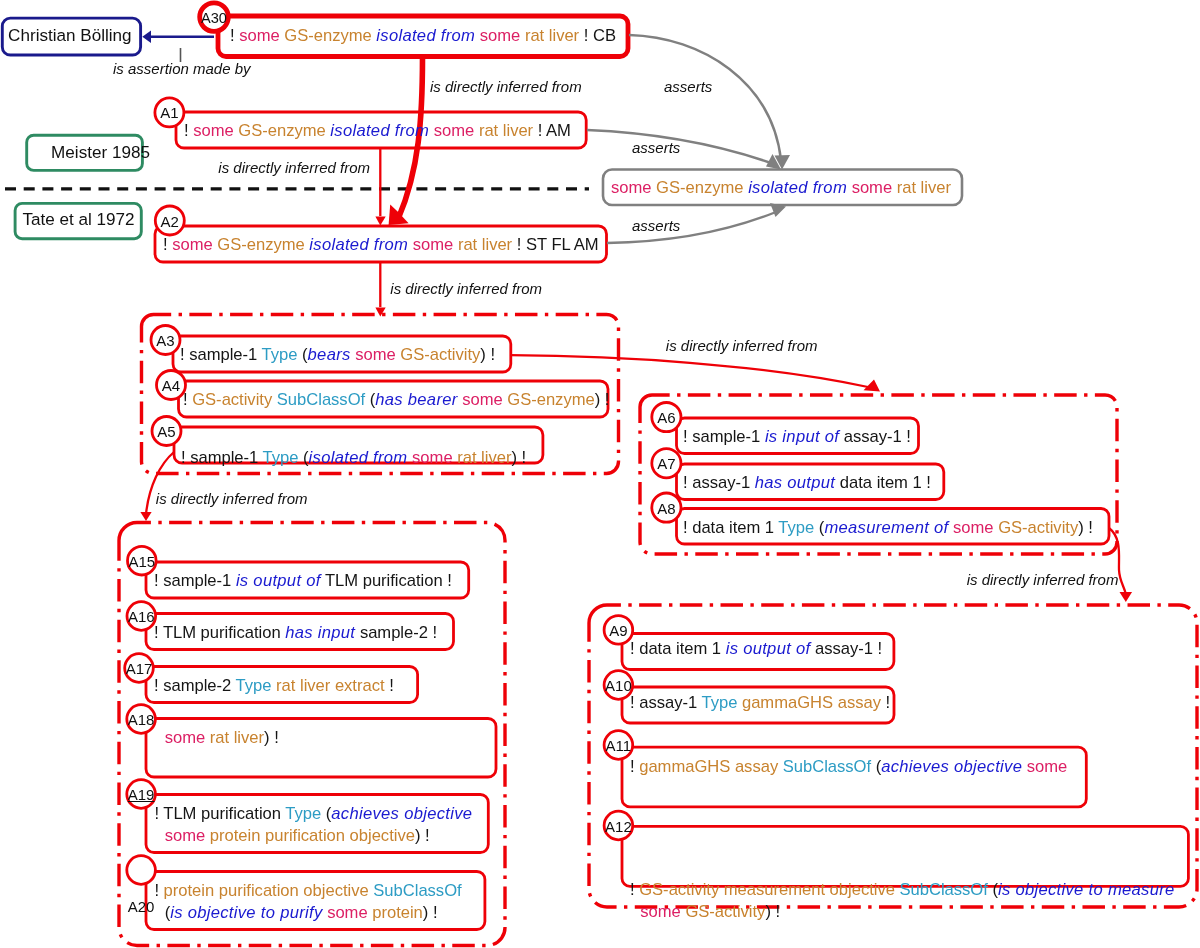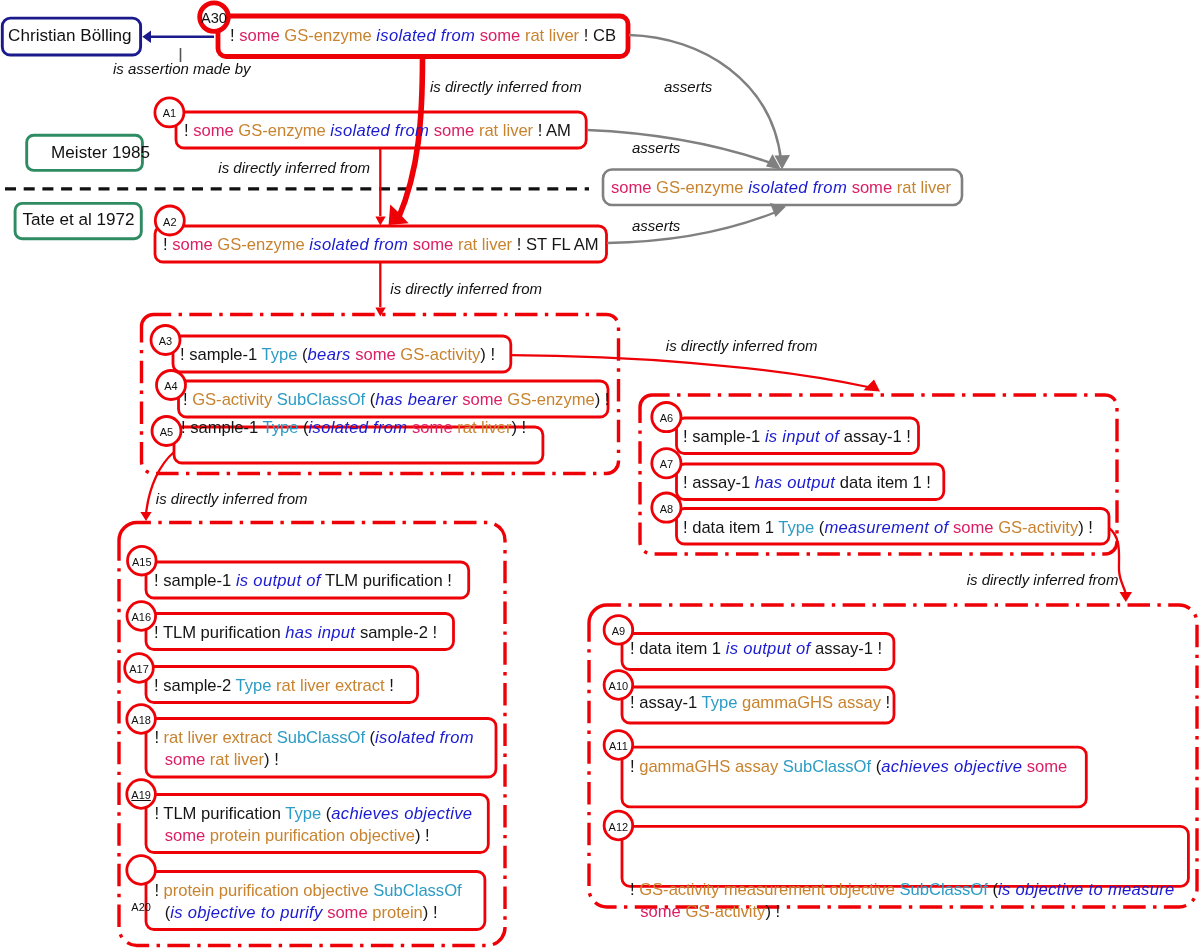--- a/index.html
+++ b/index.html
@@ -11,21 +11,21 @@
 
   .stmt{position:absolute;white-space:nowrap;font-size:16.6px;color:#151515;line-height:22.2px;letter-spacing:-0.02px;}
   .sline{white-space:nowrap;}
   .c-some{color:#dc1f64;}
   .c-cls{color:#c8832f;}
   .c-rel{color:#1a1ad0;font-style:italic;letter-spacing:0.3px;}
   .c-typ{color:#2d9cc4;}
   .c-bang{color:#151515;}
   .edge-label{position:absolute;font-size:15px;font-style:italic;color:#111;white-space:nowrap;line-height:18px;}
   .node-label{position:absolute;font-size:17.1px;color:#111;white-space:nowrap;line-height:20px;}
-  .aid{position:absolute;font-size:11px;color:#101010;white-space:nowrap;text-align:center;line-height:16px;}
+  .aid{position:absolute;font-size:15px;color:#101010;white-space:nowrap;text-align:center;line-height:16px;}
 </style>
 </head>
 <body>
 
 <div id="stage">
   <svg id="gfx" width="1200" height="948" viewBox="0 0 1200 948">
       <path d="M 141.5 329.5 L 141.5 326.5 A 12 12 0 0 1 153.5 314.5 L 606.5 314.5 A 12 12 0 0 1 618.5 326.5 L 618.5 461.5 A 12 12 0 0 1 606.5 473.5 L 153.5 473.5 A 12 12 0 0 1 141.5 461.5 L 141.5 329.5" fill="none" stroke="#ee0007" stroke-width="3.4" stroke-dasharray="39.4 7.4 3.4 7.4 22.5 7.4 3.4 7.4 22.5 7.4 3.4 7.4 22.5 7.4 3.4 7.4 22.5 7.4 3.4 7.4 22.5 7.4 3.4 7.4 22.5 7.4 3.4 7.4 22.5 7.4 3.4 7.4 22.5 7.4 3.4 7.4 22.5 7.4 3.4 7.4 22.5 7.4 3.4 7.4 22.5 7.4 3.4 7.4 22.5 7.4 3.4 7.4 22.5 7.4 3.4 7.4 22.5 7.4 3.4 7.4 22.5 7.4 3.4 7.4 22.5 7.4 3.4 7.4 22.5 7.4 3.4 7.4 22.5 7.4 3.4 7.4 22.5 7.4 3.4 7.4 22.5 7.4 3.4 7.4 22.5 7.4 3.4 7.4 22.5 7.4 3.4 7.4 22.5 7.4 3.4 7.4 22.5 7.4 3.4 7.4 22.5 7.4 3.4 7.4 22.5 7.4 3.4 7.4 22.5 7.4 3.4 7.4 22.5 7.4 3.4 7.4 22.5 7.4 3.4 7.4 22.5 7.4 3.4 7.4" stroke-linecap="butt"></path>
       <path d="M 640 410 L 640 407 A 12 12 0 0 1 652 395 L 1105 395 A 12 12 0 0 1 1117 407 L 1117 542 A 12 12 0 0 1 1105 554 L 652 554 A 12 12 0 0 1 640 542 L 640 410" fill="none" stroke="#ee0007" stroke-width="3.4" stroke-dasharray="39.4 7.4 3.4 7.4 22.5 7.4 3.4 7.4 22.5 7.4 3.4 7.4 22.5 7.4 3.4 7.4 22.5 7.4 3.4 7.4 22.5 7.4 3.4 7.4 22.5 7.4 3.4 7.4 22.5 7.4 3.4 7.4 22.5 7.4 3.4 7.4 22.5 7.4 3.4 7.4 22.5 7.4 3.4 7.4 22.5 7.4 3.4 7.4 22.5 7.4 3.4 7.4 22.5 7.4 3.4 7.4 22.5 7.4 3.4 7.4 22.5 7.4 3.4 7.4 22.5 7.4 3.4 7.4 22.5 7.4 3.4 7.4 22.5 7.4 3.4 7.4 22.5 7.4 3.4 7.4 22.5 7.4 3.4 7.4 22.5 7.4 3.4 7.4 22.5 7.4 3.4 7.4 22.5 7.4 3.4 7.4 22.5 7.4 3.4 7.4 22.5 7.4 3.4 7.4 22.5 7.4 3.4 7.4 22.5 7.4 3.4 7.4 22.5 7.4 3.4 7.4 22.5 7.4 3.4 7.4 22.5 7.4 3.4 7.4" stroke-linecap="butt"></path>
       <path d="M 119 543.5 L 119 540.5 A 18 18 0 0 1 137 522.5 L 487 522.5 A 18 18 0 0 1 505 540.5 L 505 927.5 A 18 18 0 0 1 487 945.5 L 137 945.5 A 18 18 0 0 1 119 927.5 L 119 543.5" fill="none" stroke="#ee0007" stroke-width="3.4" stroke-dasharray="45 7.4 3.4 7.4 22.5 7.4 3.4 7.4 22.5 7.4 3.4 7.4 22.5 7.4 3.4 7.4 22.5 7.4 3.4 7.4 22.5 7.4 3.4 7.4 22.5 7.4 3.4 7.4 22.5 7.4 3.4 7.4 22.5 7.4 3.4 7.4 22.5 7.4 3.4 7.4 22.5 7.4 3.4 7.4 22.5 7.4 3.4 7.4 22.5 7.4 3.4 7.4 22.5 7.4 3.4 7.4 22.5 7.4 3.4 7.4 22.5 7.4 3.4 7.4 22.5 7.4 3.4 7.4 22.5 7.4 3.4 7.4 22.5 7.4 3.4 7.4 22.5 7.4 3.4 7.4 22.5 7.4 3.4 7.4 22.5 7.4 3.4 7.4 22.5 7.4 3.4 7.4 22.5 7.4 3.4 7.4 22.5 7.4 3.4 7.4 22.5 7.4 3.4 7.4 22.5 7.4 3.4 7.4 22.5 7.4 3.4 7.4 22.5 7.4 3.4 7.4 22.5 7.4 3.4 7.4 22.5 7.4 3.4 7.4 22.5 7.4 3.4 7.4 22.5 7.4 3.4 7.4 22.5 7.4 3.4 7.4 22.5 7.4 3.4 7.4 22.5 7.4 3.4 7.4 22.5 7.4 3.4 7.4 22.5 7.4 3.4 7.4 22.5 7.4 3.4 7.4" stroke-linecap="butt"></path>
       <path d="M 589 626 L 589 623 A 18 18 0 0 1 607 605 L 1179 605 A 18 18 0 0 1 1197 623 L 1197 889 A 18 18 0 0 1 1179 907 L 607 907 A 18 18 0 0 1 589 889 L 589 626" fill="none" stroke="#ee0007" stroke-width="3.4" stroke-dasharray="45 7.4 3.4 7.4 22.5 7.4 3.4 7.4 22.5 7.4 3.4 7.4 22.5 7.4 3.4 7.4 22.5 7.4 3.4 7.4 22.5 7.4 3.4 7.4 22.5 7.4 3.4 7.4 22.5 7.4 3.4 7.4 22.5 7.4 3.4 7.4 22.5 7.4 3.4 7.4 22.5 7.4 3.4 7.4 22.5 7.4 3.4 7.4 22.5 7.4 3.4 7.4 22.5 7.4 3.4 7.4 22.5 7.4 3.4 7.4 22.5 7.4 3.4 7.4 22.5 7.4 3.4 7.4 22.5 7.4 3.4 7.4 22.5 7.4 3.4 7.4 22.5 7.4 3.4 7.4 22.5 7.4 3.4 7.4 22.5 7.4 3.4 7.4 22.5 7.4 3.4 7.4 22.5 7.4 3.4 7.4 22.5 7.4 3.4 7.4 22.5 7.4 3.4 7.4 22.5 7.4 3.4 7.4 22.5 7.4 3.4 7.4 22.5 7.4 3.4 7.4 22.5 7.4 3.4 7.4 22.5 7.4 3.4 7.4 22.5 7.4 3.4 7.4 22.5 7.4 3.4 7.4 22.5 7.4 3.4 7.4 22.5 7.4 3.4 7.4 22.5 7.4 3.4 7.4 22.5 7.4 3.4 7.4 22.5 7.4 3.4 7.4 22.5 7.4 3.4 7.4 22.5 7.4 3.4 7.4 22.5 7.4 3.4 7.4 22.5 7.4 3.4 7.4 22.5 7.4 3.4 7.4 22.5 7.4 3.4 7.4" stroke-linecap="butt"></path>
@@ -151,21 +151,21 @@
       </div>
       <div class="aid" style="left: 145.5px; top: 333px; width: 40px;">A3</div>
       <div class="stmt" style="left: 180px; top: 344px;">
         <div class="sline"><span class="c-bang">!</span> <span class="c-bang">sample-1</span> <span class="c-typ">Type</span> <span class="c-bang">(</span><span class="c-rel">bears</span> <span class="c-some">some</span> <span class="c-cls">GS-activity</span><span class="c-bang">)</span> <span class="c-bang">!</span></div>
       </div>
       <div class="aid" style="left: 151px; top: 378px; width: 40px;">A4</div>
       <div class="stmt" style="left: 183px; top: 389px;">
         <div class="sline"><span class="c-bang">!</span> <span class="c-cls">GS-activity</span> <span class="c-typ">SubClassOf</span> <span class="c-bang">(</span><span class="c-rel">has bearer</span> <span class="c-some">some</span> <span class="c-cls">GS-enzyme</span><span class="c-bang">)</span> <span class="c-bang">!</span></div>
       </div>
       <div class="aid" style="left: 146.5px; top: 424px; width: 40px;">A5</div>
-      <div class="stmt" style="left: 181px; top: 417px;">
+      <div class="stmt" style="left: 181px; top: 447px;">
         <div class="sline"><span class="c-bang">!</span> <span class="c-bang">sample-1</span> <span class="c-typ">Type</span> <span class="c-bang">(</span><span class="c-rel">isolated from</span> <span class="c-some">some</span> <span class="c-cls">rat liver</span><span class="c-bang">)</span> <span class="c-bang">!</span></div>
       </div>
       <div class="aid" style="left: 646.4px; top: 410.1px; width: 40px;">A6</div>
       <div class="stmt" style="left: 683px; top: 426px;">
         <div class="sline"><span class="c-bang">!</span> <span class="c-bang">sample-1</span> <span class="c-rel">is input of</span> <span class="c-bang">assay-1</span> <span class="c-bang">!</span></div>
       </div>
       <div class="aid" style="left: 646.4px; top: 456.2px; width: 40px;">A7</div>
       <div class="stmt" style="left: 683px; top: 472px;">
         <div class="sline"><span class="c-bang">!</span> <span class="c-bang">assay-1</span> <span class="c-rel">has output</span> <span class="c-bang">data item 1</span> <span class="c-bang">!</span></div>
       </div>
@@ -180,21 +180,20 @@
       <div class="aid" style="left: 121.3px; top: 609px; width: 40px;">A16</div>
       <div class="stmt" style="left: 154px; top: 621.5px;">
         <div class="sline"><span class="c-bang">!</span> <span class="c-bang">TLM purification</span> <span class="c-rel">has input</span> <span class="c-bang">sample-2</span> <span class="c-bang">!</span></div>
       </div>
       <div class="aid" style="left: 119px; top: 661px; width: 40px;">A17</div>
       <div class="stmt" style="left: 154px; top: 674.5px;">
         <div class="sline"><span class="c-bang">!</span> <span class="c-bang">sample-2</span> <span class="c-typ">Type</span> <span class="c-cls">rat liver extract</span> <span class="c-bang">!</span></div>
       </div>
       <div class="aid" style="left: 121.1px; top: 712px; width: 40px;">A18</div>
       <div class="stmt" style="left: 154.4px; top: 727px;">
-        <div class="sline"><span class="c-bang">!</span> <span class="c-cls">rat liver extract</span> <span class="c-typ">SubClassOf</span> <span class="c-bang">(</span><span class="c-rel">isolated from</span></div>
         <div class="sline" style="margin-left: 10.3px;"><span class="c-some">some</span> <span class="c-cls">rat liver</span><span class="c-bang">)</span> <span class="c-bang">!</span></div>
       </div>
       <div class="aid" style="left: 121.1px; top: 787px; width: 40px; text-decoration: underline;">A19</div>
       <div class="stmt" style="left: 154.4px; top: 803px;">
         <div class="sline"><span class="c-bang">!</span> <span class="c-bang">TLM purification</span> <span class="c-typ">Type</span> <span class="c-bang">(</span><span class="c-rel">achieves objective</span></div>
         <div class="sline" style="margin-left: 10.3px;"><span class="c-some">some</span> <span class="c-cls">protein purification objective</span><span class="c-bang">)</span> <span class="c-bang">!</span></div>
       </div>
       <div class="aid" style="left: 121.1px; top: 863px; width: 40px; margin-top: 36px;">A20</div>
       <div class="stmt" style="left: 154.4px; top: 880px;">
         <div class="sline"><span class="c-bang">!</span> <span class="c-cls">protein purification objective</span> <span class="c-typ">SubClassOf</span></div>

